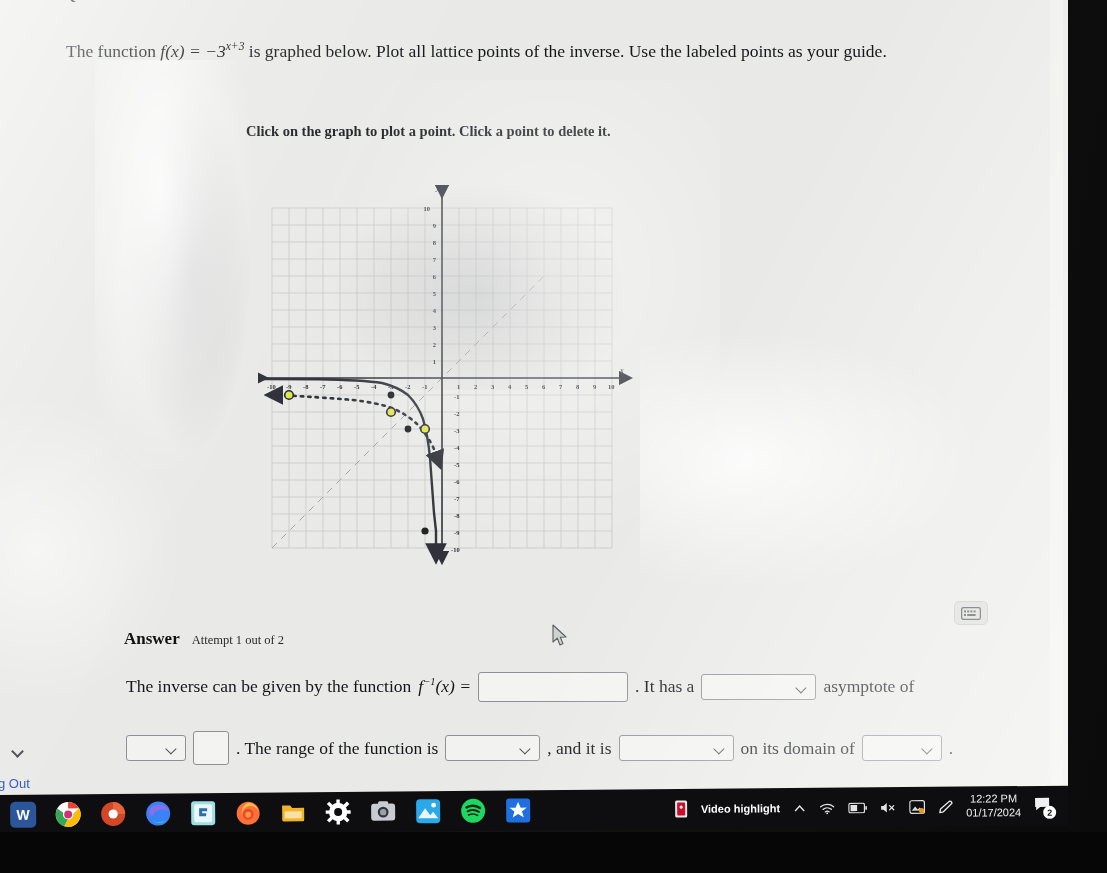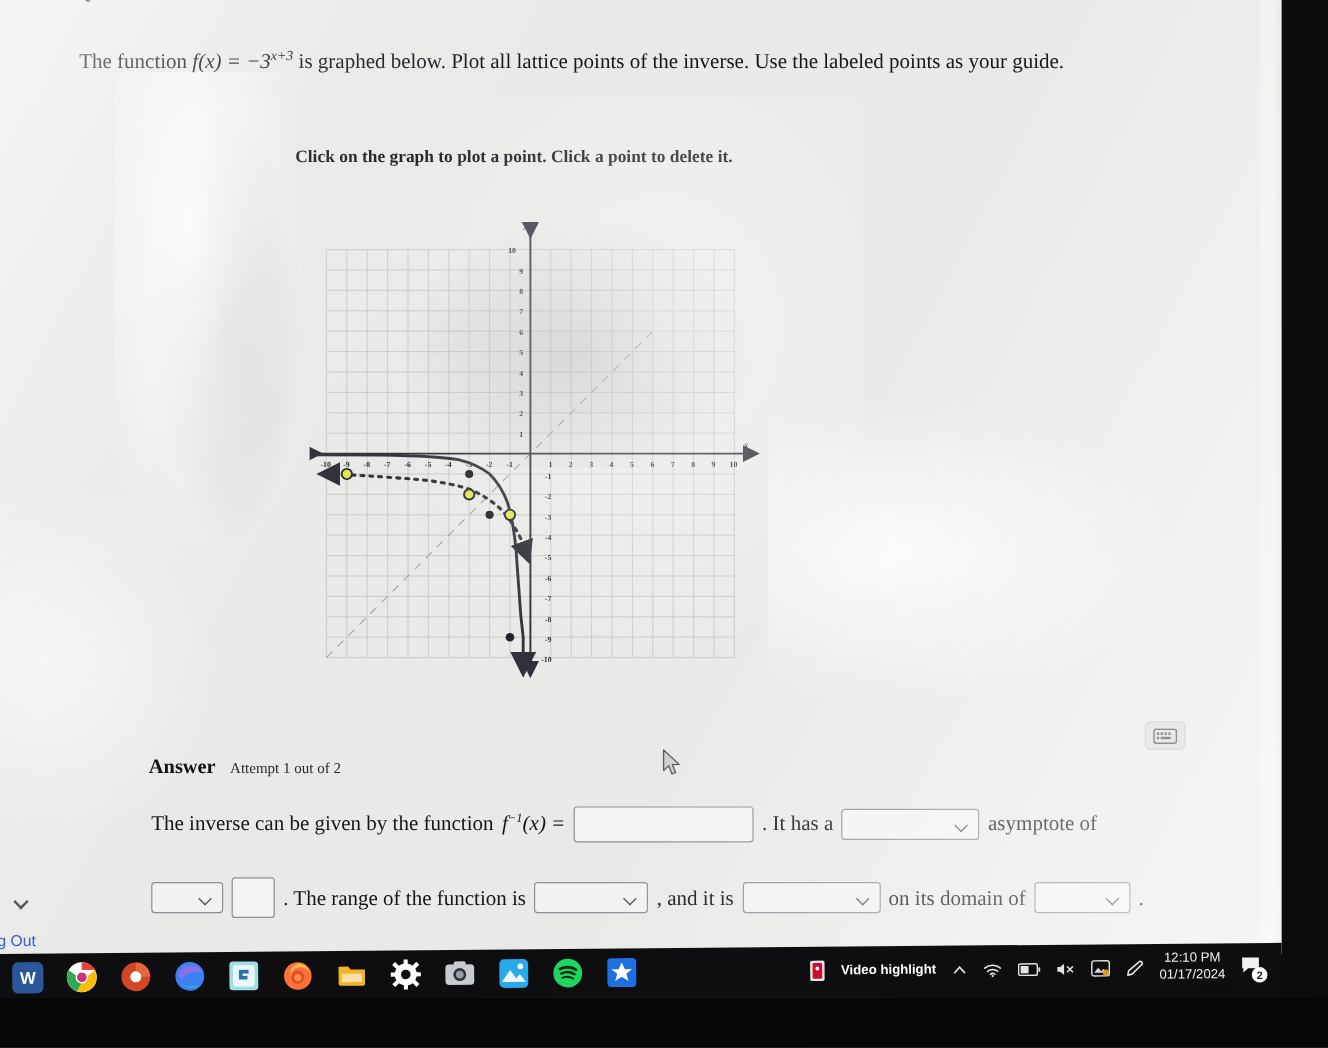--- a/index.html
+++ b/index.html
@@ -524,21 +524,21 @@
         <rect x="0.7" y="0.7" width="14.6" height="12.6" rx="2" fill="none" stroke="#f0f0f0" stroke-width="1.2"></rect>
         <path d="M2.6,10.6 L6,6.4 L8.6,9.4 L10.4,7.4 L13.4,10.6 Z" fill="#e2e4e8"></path>
         <circle cx="12.4" cy="10.6" r="2.6" fill="#f0a020"></circle>
       </svg>
 
       <svg class="sysicon" width="15" height="14" viewBox="0 0 15 14">
         <path d="M11.6,1.4 a2.2,2.2 0 0 1 2.2,2.2 L5.2,12 L1.6,12.8 L2.4,9.2 Z" fill="none" stroke="#f0f0f0" stroke-width="1.3" stroke-linejoin="round"></path>
       </svg>
 
       <span class="tb-clock">
-        <span>12:10 PM</span><br>
+        <span>12:22 PM</span><br>
         <span>01/17/2024</span>
       </span>
 
       <span class="badge">
         <svg width="20" height="17" viewBox="0 0 20 17">
           <path d="M1,1 h14 v9 h-9 l-4,3.4 v-3.4 h-1 z" fill="#f0f0f0"></path>
         </svg>
         <span class="cnt">2</span>
       </span>
     </div>

